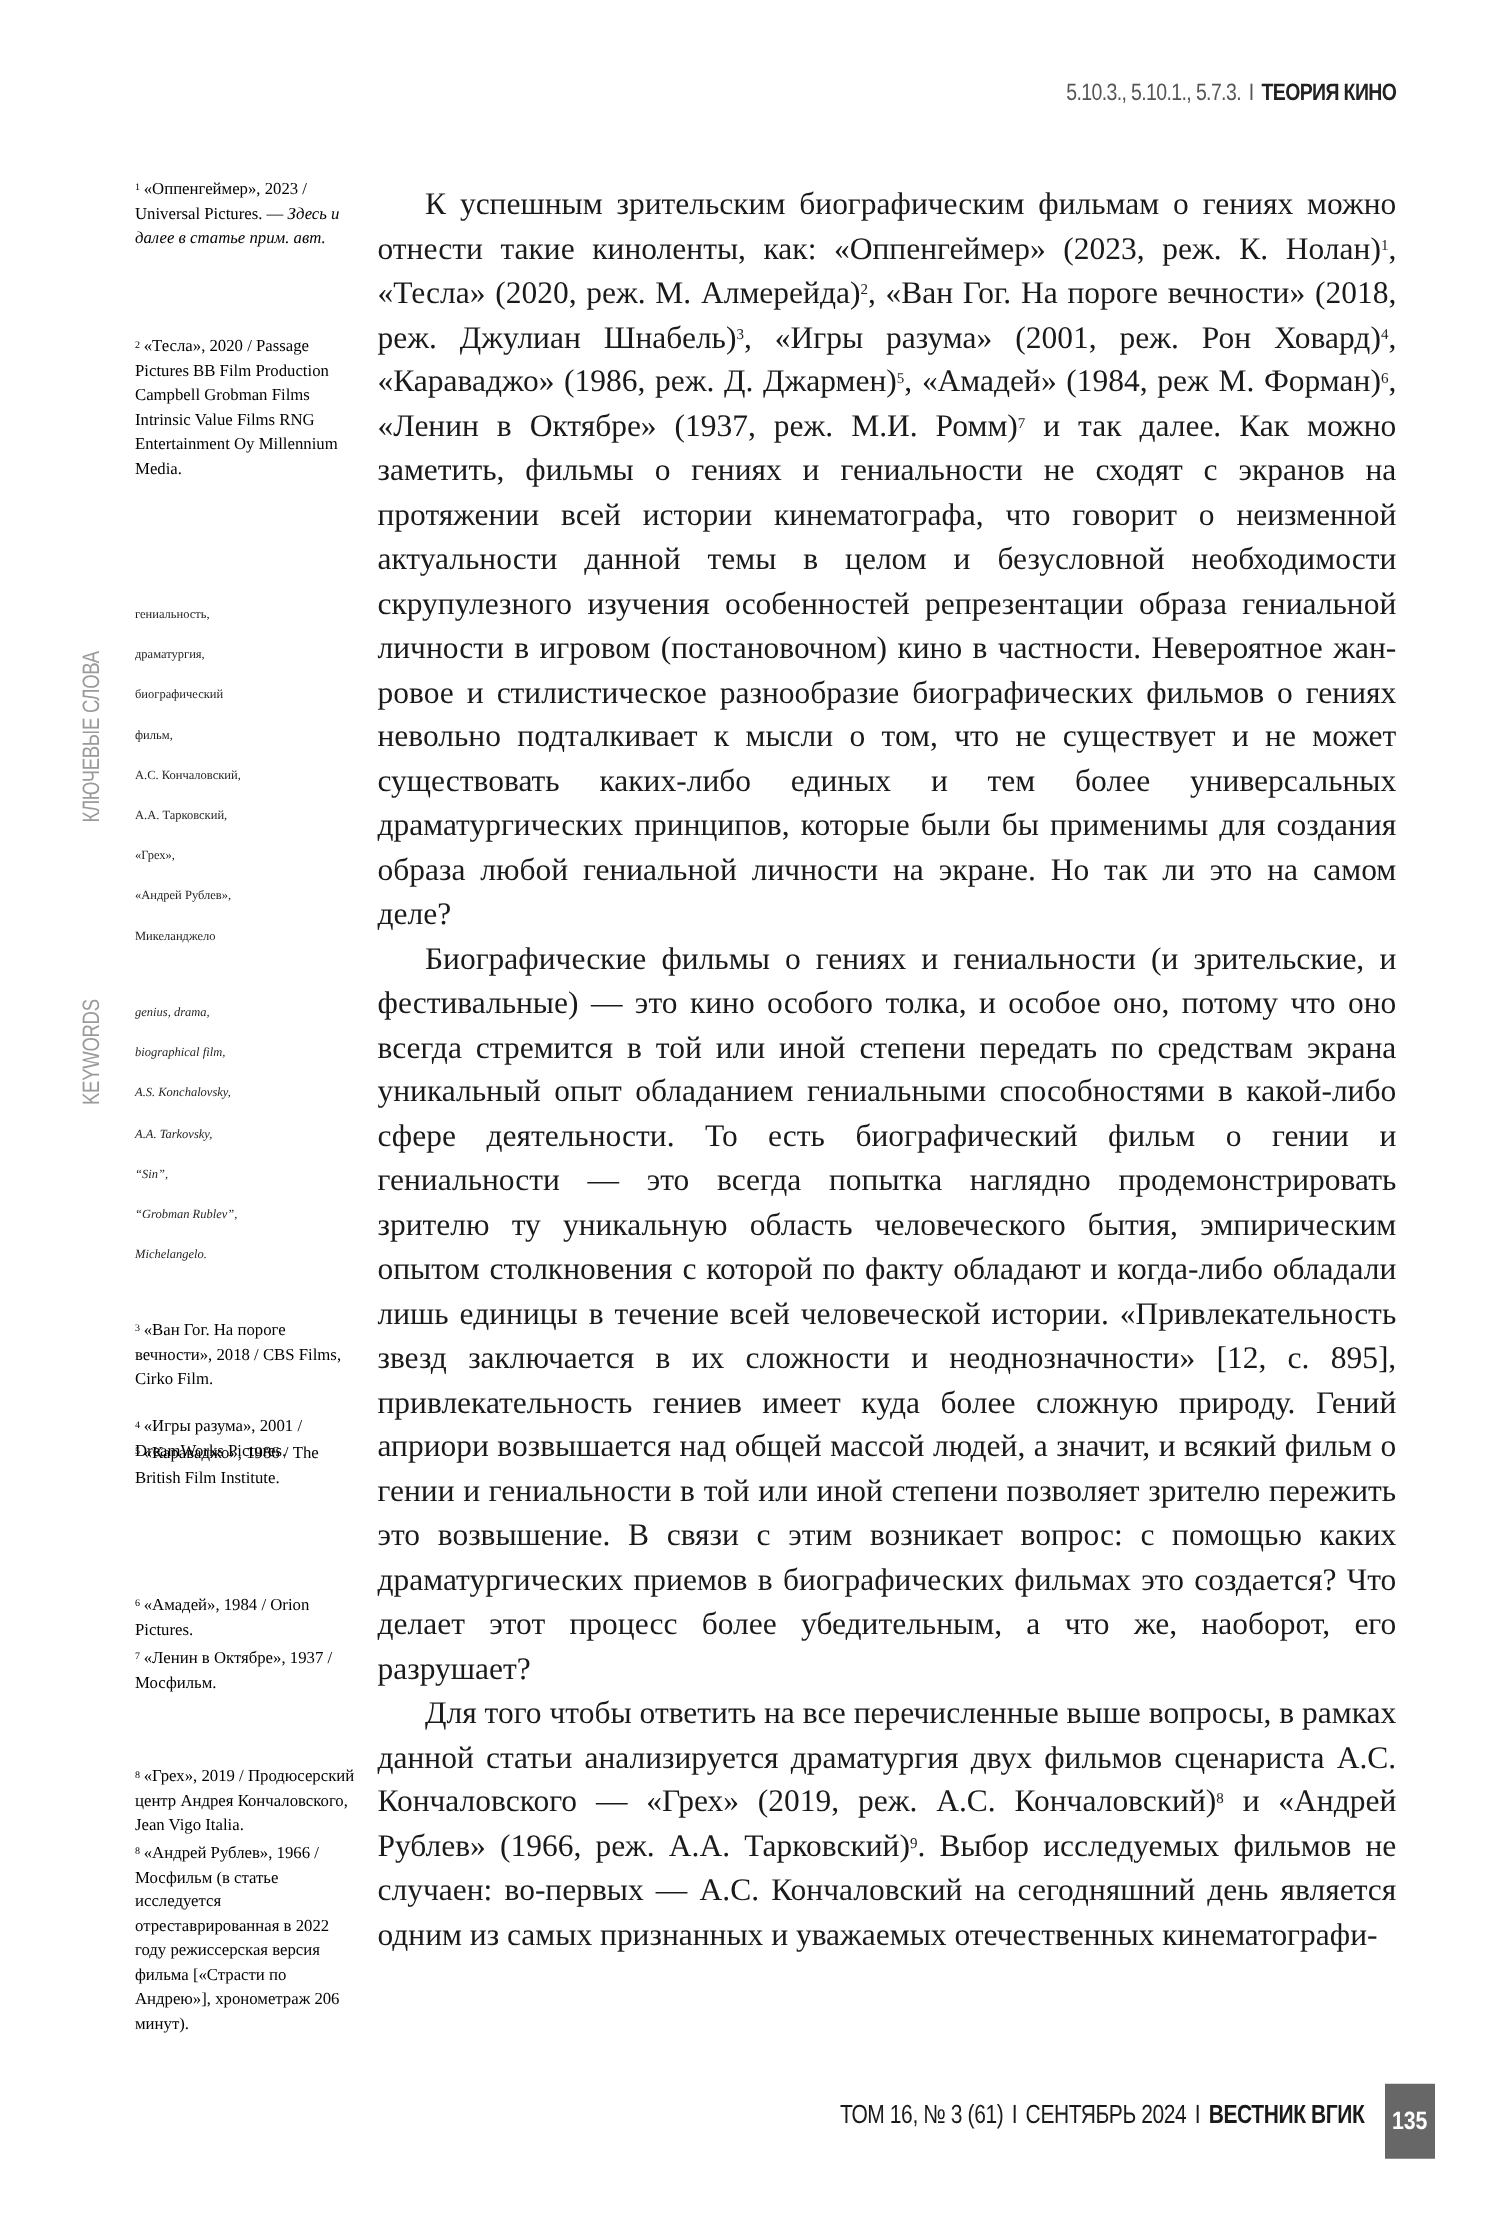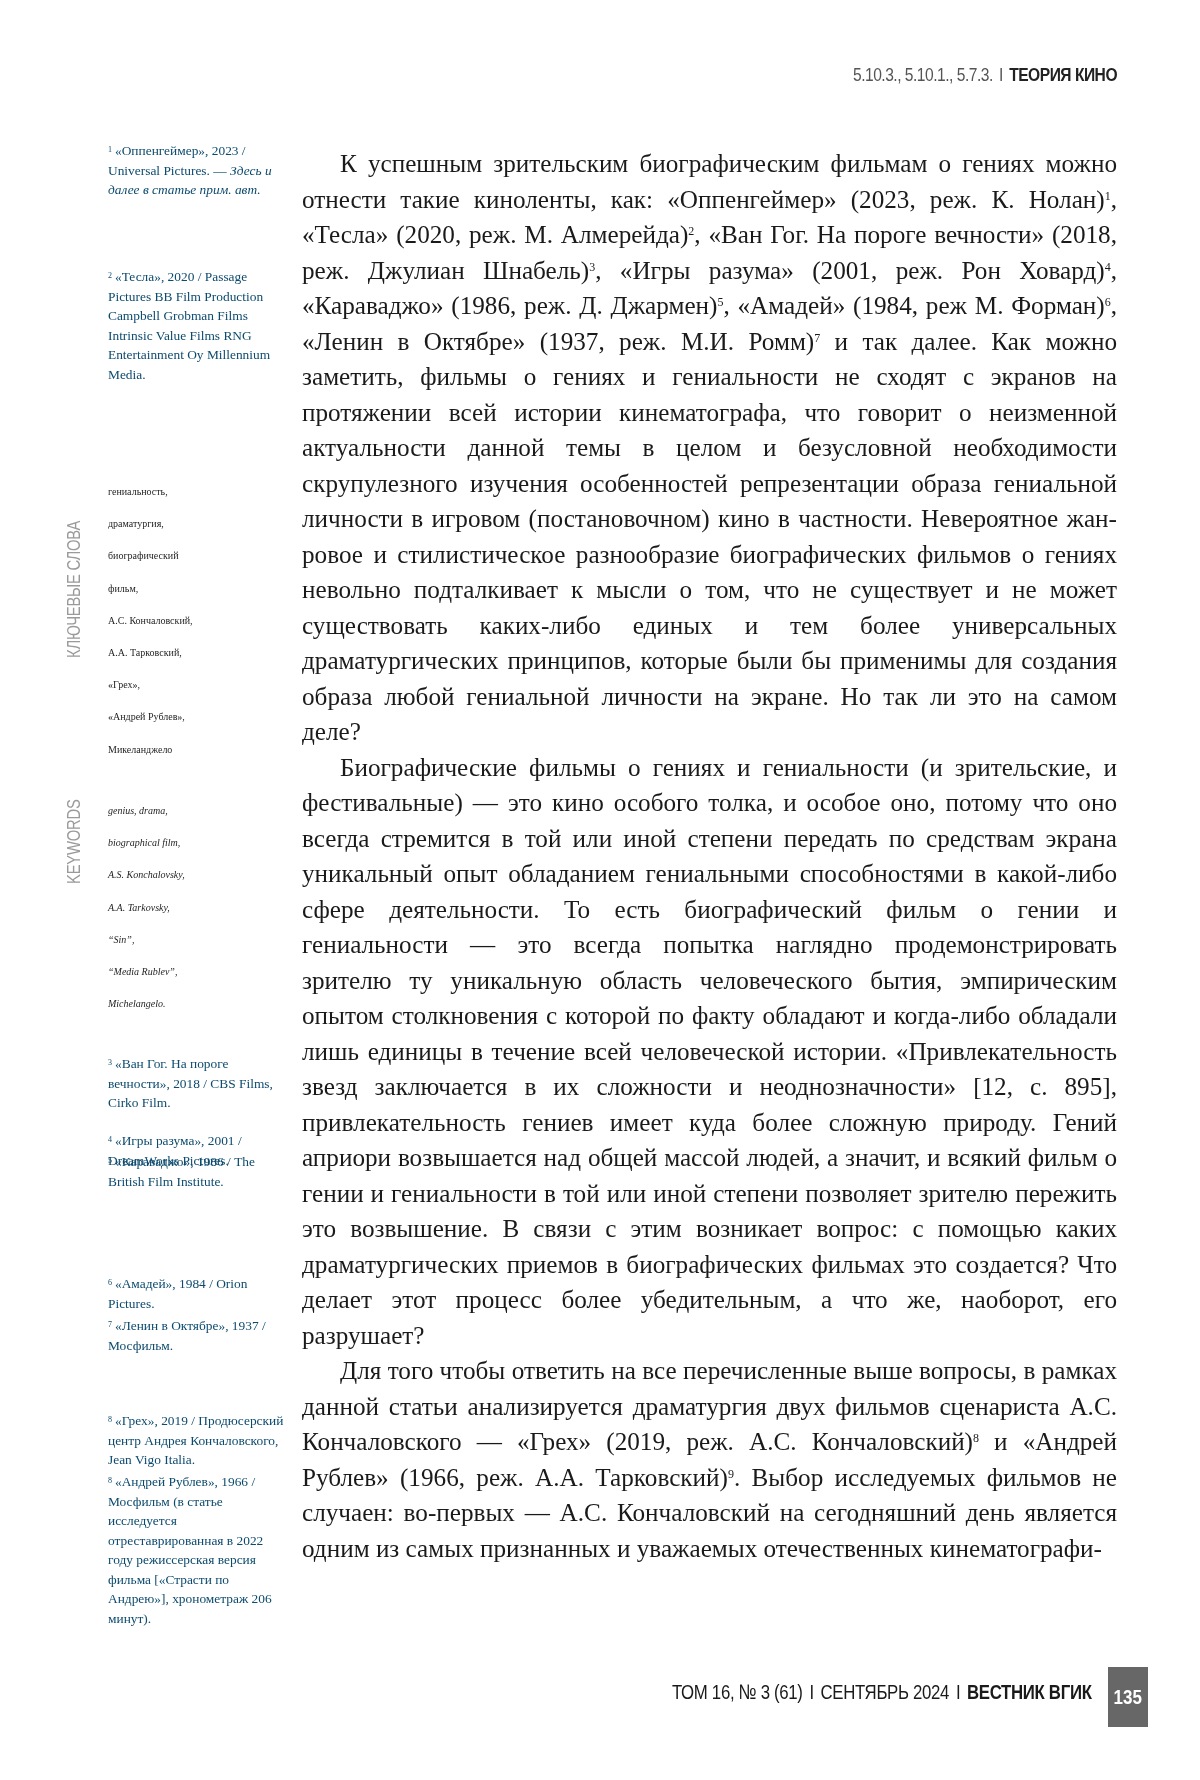--- a/index.html
+++ b/index.html
@@ -39,21 +39,21 @@
     left: 108px;
     top: 0;
     width: 180px;
   }
   .fn {
     position: absolute;
     left: 0;
     width: 178px;
     font-size: 13.4px;
     line-height: 19.5px;
-    color: #0c4a6e;
+    color: #000000;
   }
   .fn sup {
     font-size: 8px;
     vertical-align: top;
     position: relative;
     top: -1px;
     margin-right: 3px;
   }
   .fn .it { font-style: italic; }
 
@@ -166,21 +166,21 @@
     <span class="kw-item">«Андрей Рублев»,</span>
     <span class="kw-item">Микеланджело</span>
   </div>
 
   <div class="kw-block" style="top:795px;font-style:italic;">
     <span class="kw-item">genius, drama,</span>
     <span class="kw-item">biographical film,</span>
     <span class="kw-item">A.S. Konchalovsky,</span>
     <span class="kw-item">A.A. Tarkovsky,</span>
     <span class="kw-item">“Sin”,</span>
-    <span class="kw-item">“Media Rublev”,</span>
+    <span class="kw-item">“Grobman Rublev”,</span>
     <span class="kw-item">Michelangelo.</span>
   </div>
 
   <div class="fn" style="top:1054px;">
     <sup>3</sup><span>«Ван Гог. На пороге вечности», 2018 / CBS Films, Cirko Film.</span>
   </div>
   <div class="fn" style="top:1131px;">
     <sup>4</sup><span>«Игры разума», 2001 / DreamWorks Pictures.</span>
   </div>
   <div class="fn" style="top:1152px;">

